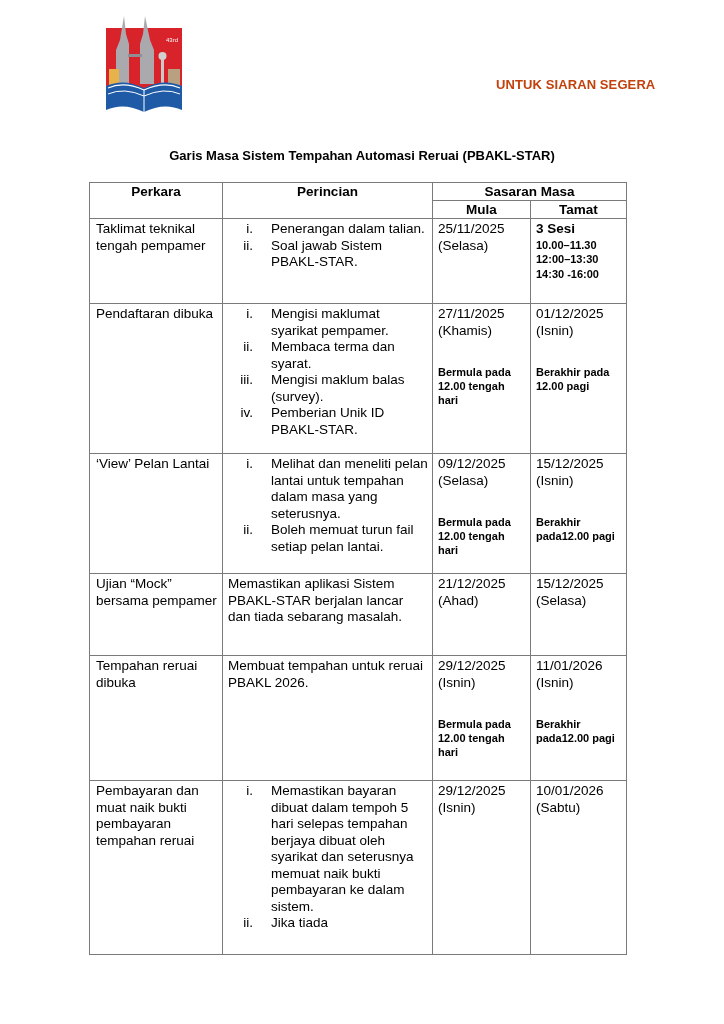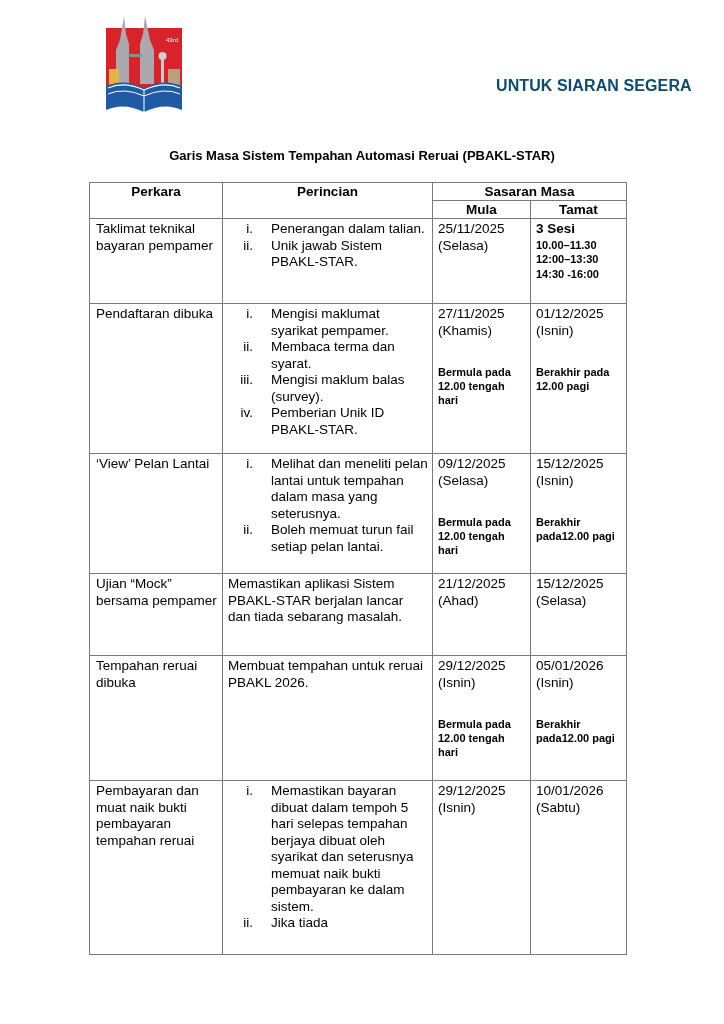--- a/index.html
+++ b/index.html
@@ -1,19 +1,19 @@
 <!DOCTYPE html>
 <html><head>
 <meta charset="utf-8">
 <style>
   html, body { margin: 0; padding: 0; background: #ffffff; }
   body { width: 724px; height: 1024px; position: relative; overflow: hidden;
          font-family: "Liberation Sans", sans-serif; color: #000; }
   .logo { position: absolute; left: 104px; top: 14px; width: 80px; height: 100px; }
-  .release { position: absolute; left: 496px; top: 77px; font-size: 16px; font-weight: bold; color: #0c4a6e; letter-spacing: 0.1px; }
+  .release { position: absolute; left: 496px; top: 77px; font-size: 13px; font-weight: bold; color: #c2410c; letter-spacing: 0.1px; }
   .title { position: absolute; left: 0; width: 724px; top: 148px; text-align: center; font-size: 13px; font-weight: bold; box-sizing: border-box; }
   table { position: absolute; left: 89px; top: 182px; width: 537px; border-collapse: collapse; table-layout: fixed; font-size: 13.5px; line-height: 16.5px; }
   td, th { border: 1.3px solid #7a7a7a; vertical-align: top; padding: 0; }
   th { font-weight: bold; text-align: center; font-size: 13.5px; line-height: 16px; vertical-align: top; padding-top: 1px; }
   .c1 { width: 133px; } .c2 { width: 210px; } .c3 { width: 98px; } .c4 { width: 96px; }
   td.perkara { padding: 2px 5px 0 6px; }
   td.date { padding: 2px 4px 0 5px; }
   td.plain { padding: 2px 6px 0 5px; }
   ol.roman { list-style: none; margin: 0; padding: 2px 0 0 0; }
   ol.roman li { display: flex; }
@@ -68,30 +68,30 @@
       <th colspan="2" style="height:15px">Sasaran Masa</th>
     </tr>
     <tr>
       <th style="height:15px">Mula</th>
       <th>Tamat</th>
     </tr>
   </thead>
   <tbody>
 
     <tr style="height:85px">
-      <td class="perkara">Taklimat teknikal bayaran pempamer</td>
+      <td class="perkara">Taklimat teknikal tengah pempamer</td>
       <td>
         <ol class="roman">
           <li>
               <span class="num">i.</span>
               <span class="txt">Penerangan dalam talian.</span>
             </li>
           <li>
               <span class="num">ii.</span>
-              <span class="txt">Unik jawab Sistem PBAKL-STAR.</span>
+              <span class="txt">Soal jawab Sistem PBAKL-STAR.</span>
             </li>
         </ol>
       </td>
       <td class="date">
         <div>25/11/2025</div>
         <div>(Selasa)</div>
       </td>
       <td class="date">
         <div class="sesi-head">3 Sesi</div>
         <div class="sesi">10.00–11.30</div>
@@ -175,21 +175,21 @@
 
     <tr style="height:125px">
       <td class="perkara">Tempahan reruai dibuka</td>
       <td class="plain">Membuat tempahan untuk reruai PBAKL 2026.</td>
       <td class="date">
         <div>29/12/2025</div>
         <div>(Isnin)</div>
         <div class="note">Bermula pada 12.00 tengah hari</div>
       </td>
       <td class="date">
-        <div>05/01/2026</div>
+        <div>11/01/2026</div>
         <div>(Isnin)</div>
         <div class="note">Berakhir pada12.00 pagi</div>
       </td>
     </tr>
 
     <tr style="height:174px">
       <td class="perkara">Pembayaran dan muat naik bukti pembayaran tempahan reruai</td>
       <td>
         <ol class="roman">
           <li>

